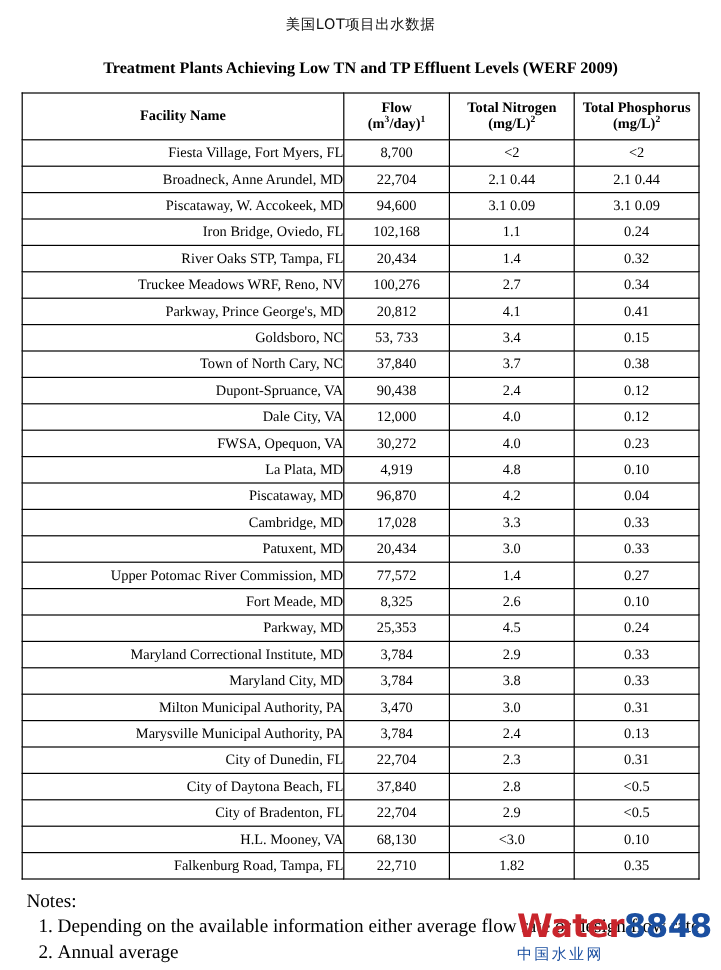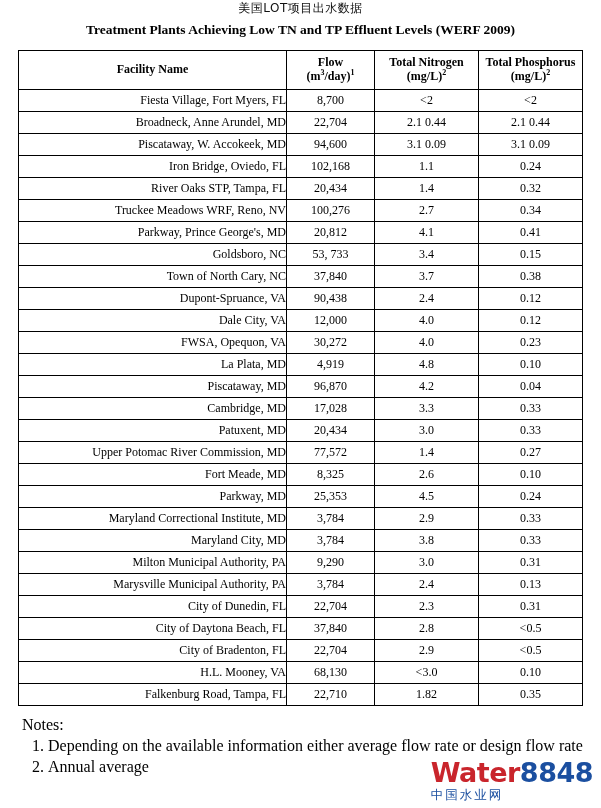--- a/index.html
+++ b/index.html
@@ -19,29 +19,29 @@
     width: 601px;
     height: 808px;
     position: relative;
     box-sizing: border-box;
   }
   .cjk-header {
     text-align: center;
     font-family: "DejaVu Sans", sans-serif;
     font-size: 12px;
     color: #111111;
-    padding-top: 0;
+    padding-top: 12px;
     letter-spacing: 0.5px;
   }
   .doc-title {
     text-align: center;
     font-family: "Liberation Serif", serif;
     font-weight: bold;
     font-size: 13.5px;
-    margin-top: 5px;
+    margin-top: 20px;
     margin-bottom: 12px;
     color: #000;
   }
   table.data {
     border-collapse: collapse;
     margin: 0 auto;
     width: 564px;
     table-layout: fixed;
   }
   table.data th, table.data td {
@@ -273,21 +273,21 @@
           <td class="num">0.33</td>
         </tr>
         <tr>
           <td class="name">Maryland City, MD</td>
           <td class="num">3,784</td>
           <td class="num">3.8</td>
           <td class="num">0.33</td>
         </tr>
         <tr>
           <td class="name">Milton Municipal Authority, PA</td>
-          <td class="num">9,290</td>
+          <td class="num">3,470</td>
           <td class="num">3.0</td>
           <td class="num">0.31</td>
         </tr>
         <tr>
           <td class="name">Marysville Municipal Authority, PA</td>
           <td class="num">3,784</td>
           <td class="num">2.4</td>
           <td class="num">0.13</td>
         </tr>
         <tr>

